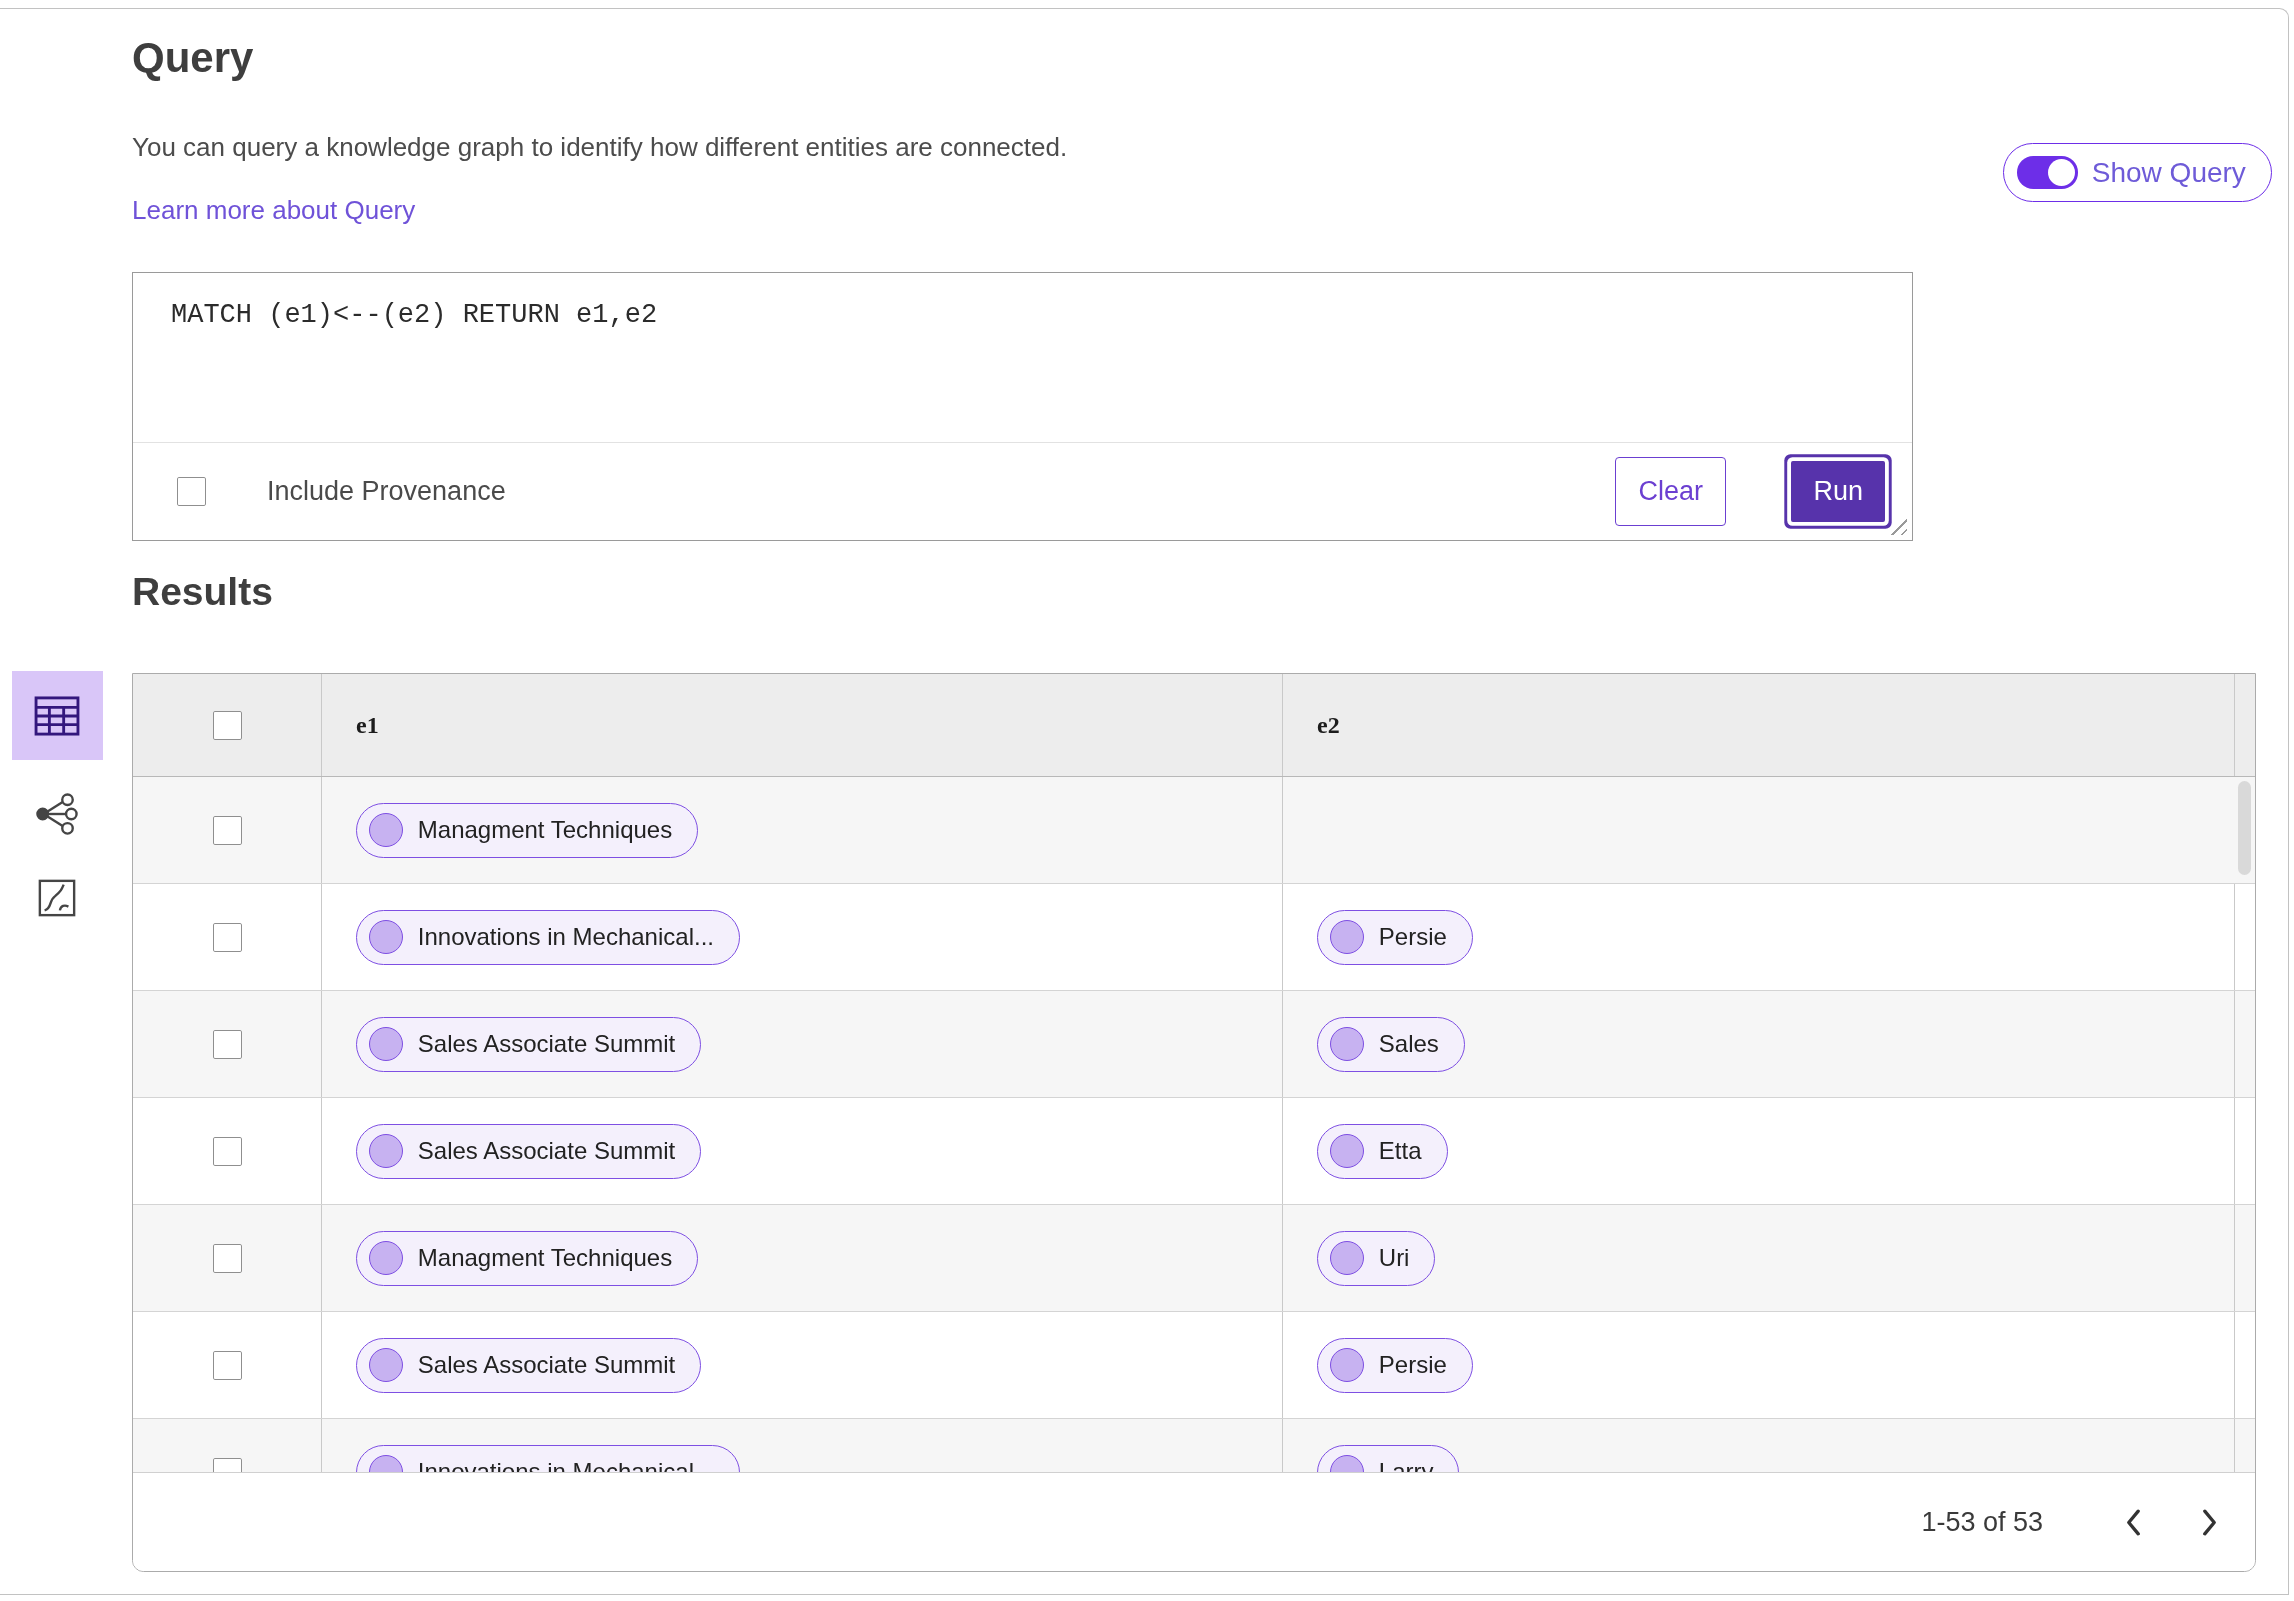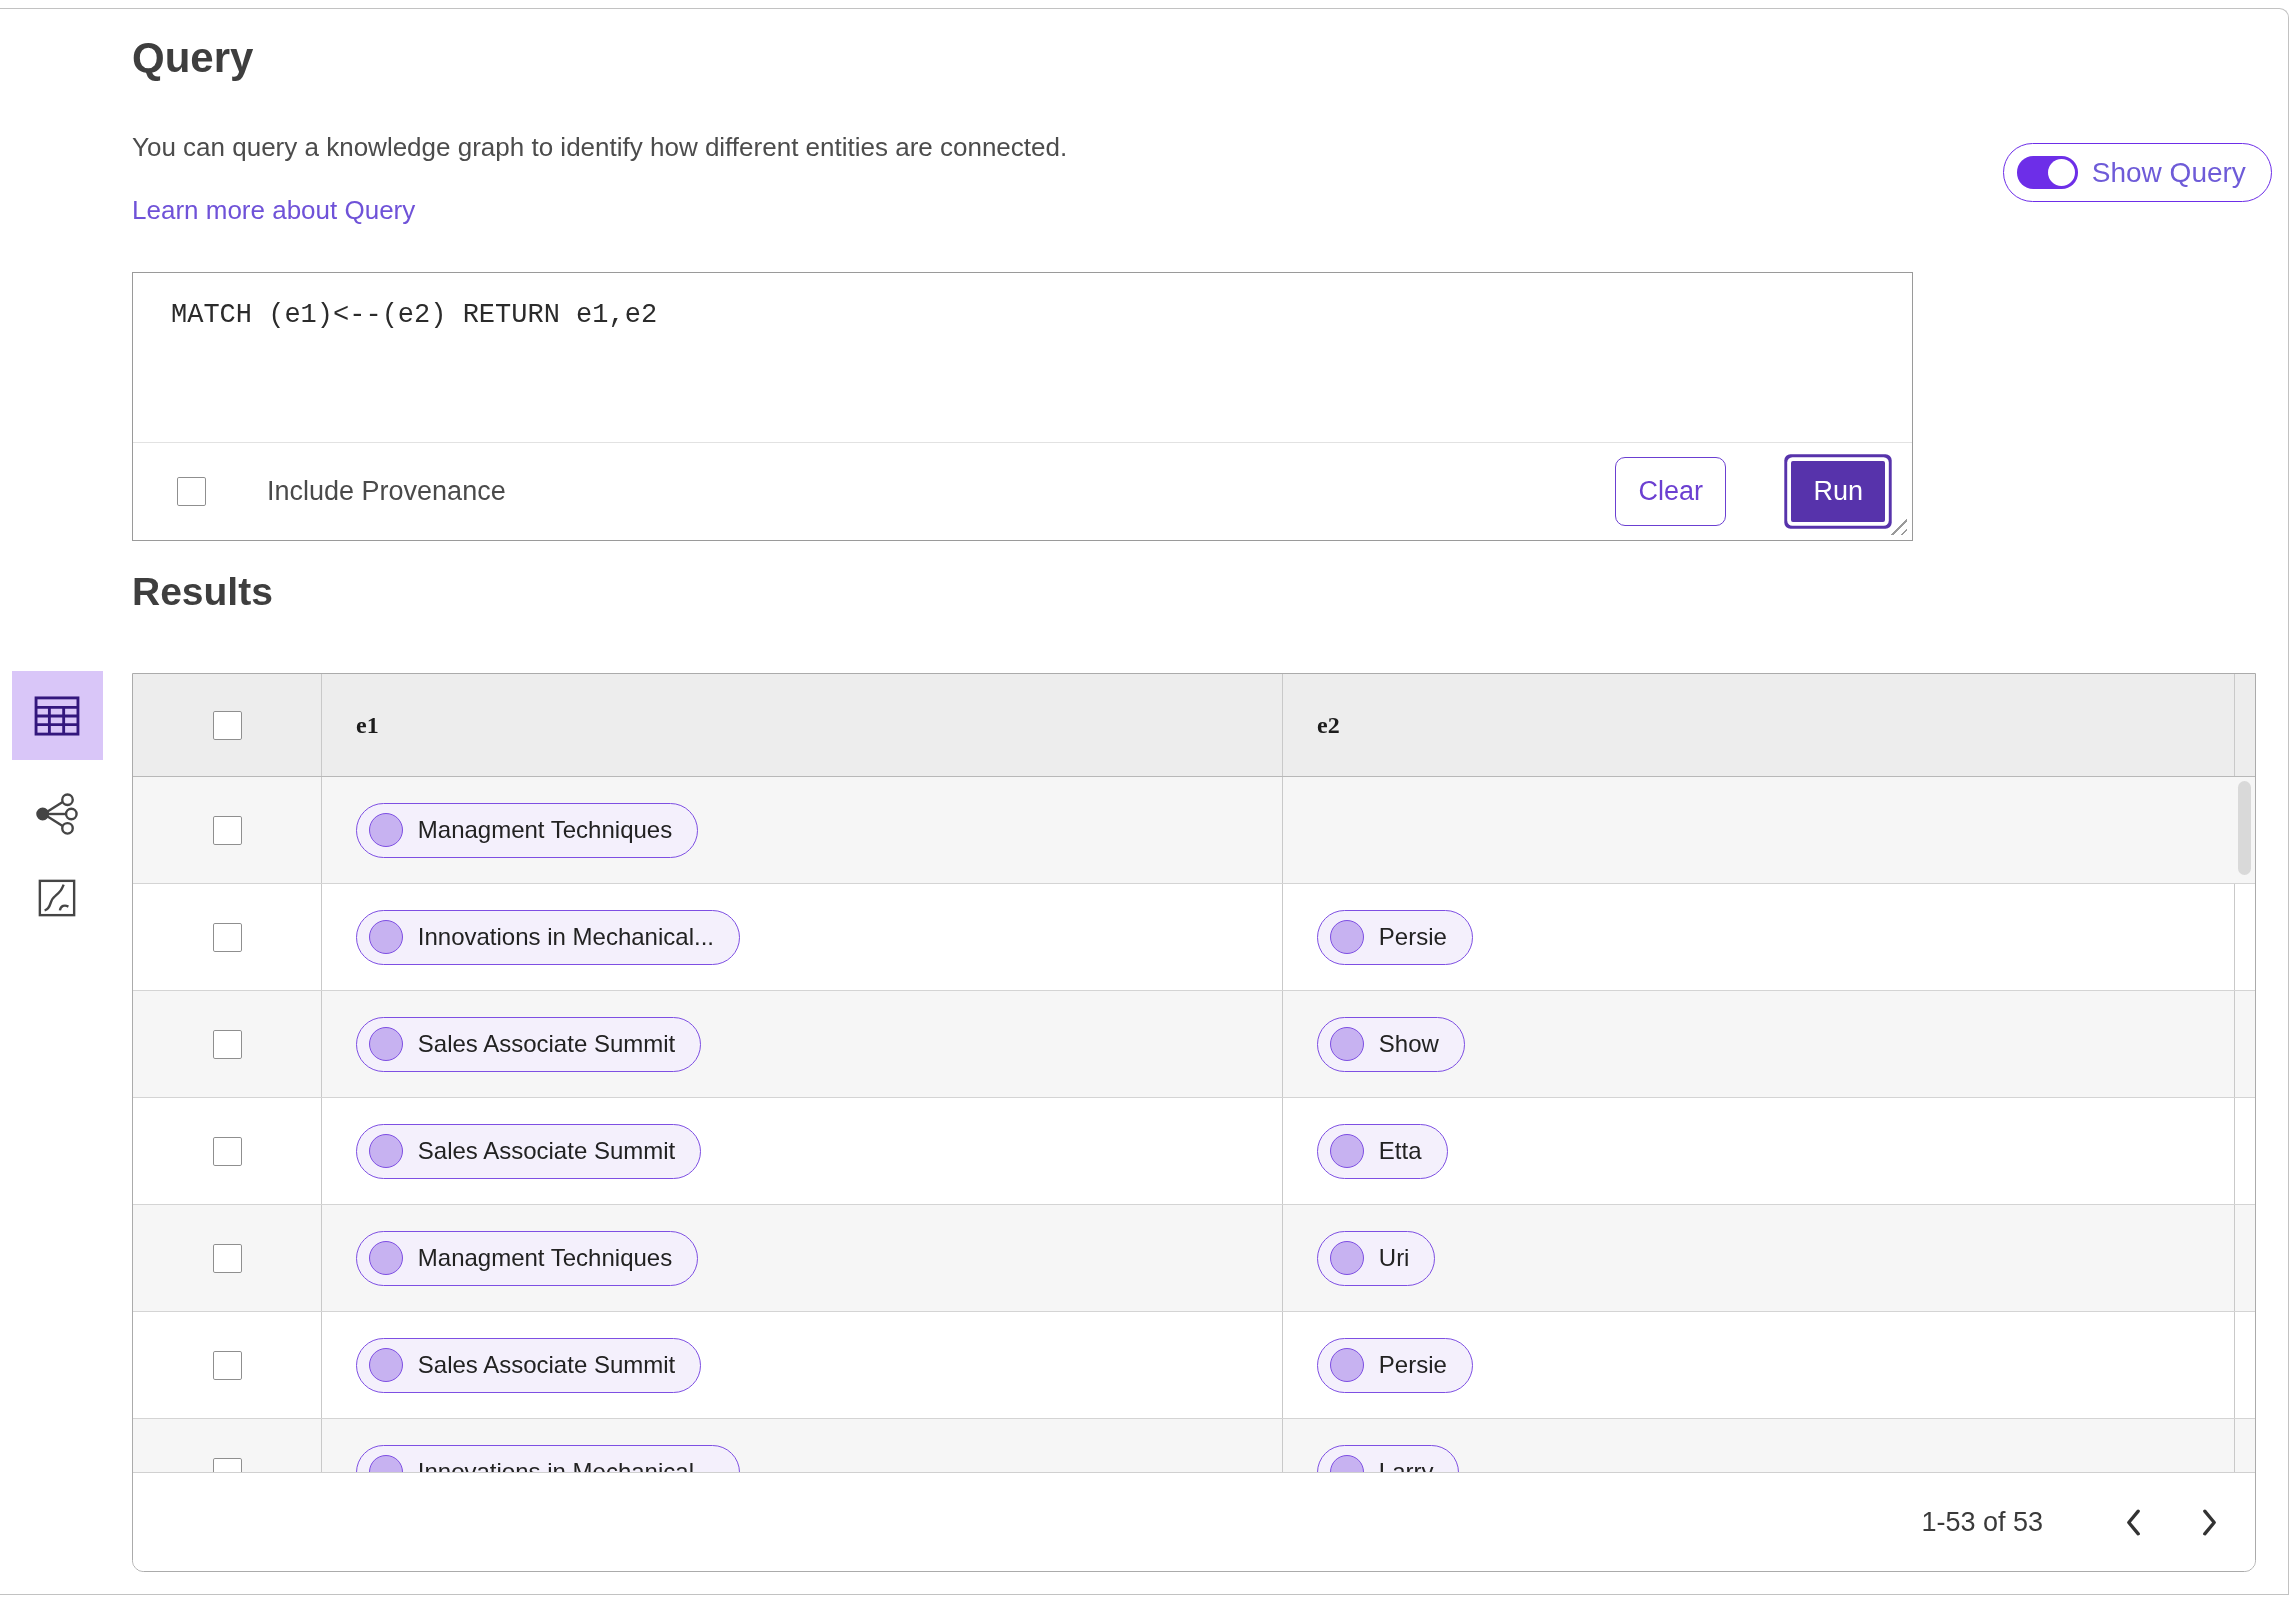--- a/index.html
+++ b/index.html
@@ -40,21 +40,21 @@
   }
   .query-footer{
     height:98px;flex:0 0 auto;border-top:1.9px solid #e2e2e2;
     display:flex;align-items:center;padding:0 15.3px 0 44px;box-sizing:border-box;gap:40px;
   }
   .cbx{width:29px;height:29px;box-sizing:border-box;border:1.9px solid #8f8f8f;border-radius:1.9px;background:#fff;cursor:pointer;flex:0 0 auto;}
   .prov-label{font-size:27px;color:#4a4a4a;margin-left:21px;}
   .qf-spacer{flex:1;}
   .btn-clear{
     width:111px;height:69px;box-sizing:border-box;background:#fff;border:1.9px solid #6b3fd1;
-    color:#6b3fd1;font-size:27px;font-family:inherit;border-radius:10px;cursor:pointer;margin-right:25px;
+    color:#6b3fd1;font-size:27px;font-family:inherit;border-radius:4px;cursor:pointer;margin-right:25px;
   }
   .btn-run{
     width:94px;height:61px;background:#5733ab;border:0;color:#fff;font-size:27px;font-family:inherit;
     border-radius:1.9px;cursor:pointer;margin-right:11.5px;
     box-shadow:0 0 0 3.8px #fff,0 0 0 6.7px #5733ab;
   }
   
   .results-heading{position:absolute;left:132px;top:570px;font-size:39px;font-weight:bold;color:#3e3e3e;}
   .view-switcher{position:absolute;left:11.5px;top:671px;width:91px;display:flex;flex-direction:column;align-items:center;}
   .view-item{width:91px;height:89px;display:flex;align-items:center;justify-content:center;cursor:pointer;}
@@ -197,21 +197,21 @@
         </div>
     <div class="t-cell cell-col">
       <span class="entity-pill">
         <span class="pill-dot"></span>
         <span class="pill-label">Sales Associate Summit</span>
       </span>
     </div>
     <div class="t-cell cell-col">
       <span class="entity-pill">
         <span class="pill-dot"></span>
-        <span class="pill-label">Show</span>
+        <span class="pill-label">Sales</span>
       </span>
     </div>
     <div class="t-cell cell-col"></div>
   </div>
 
   <div class="t-grid t-row">
     <div class="t-cell cell-check">
           <span class="cbx"></span>
         </div>
     <div class="t-cell cell-col">

